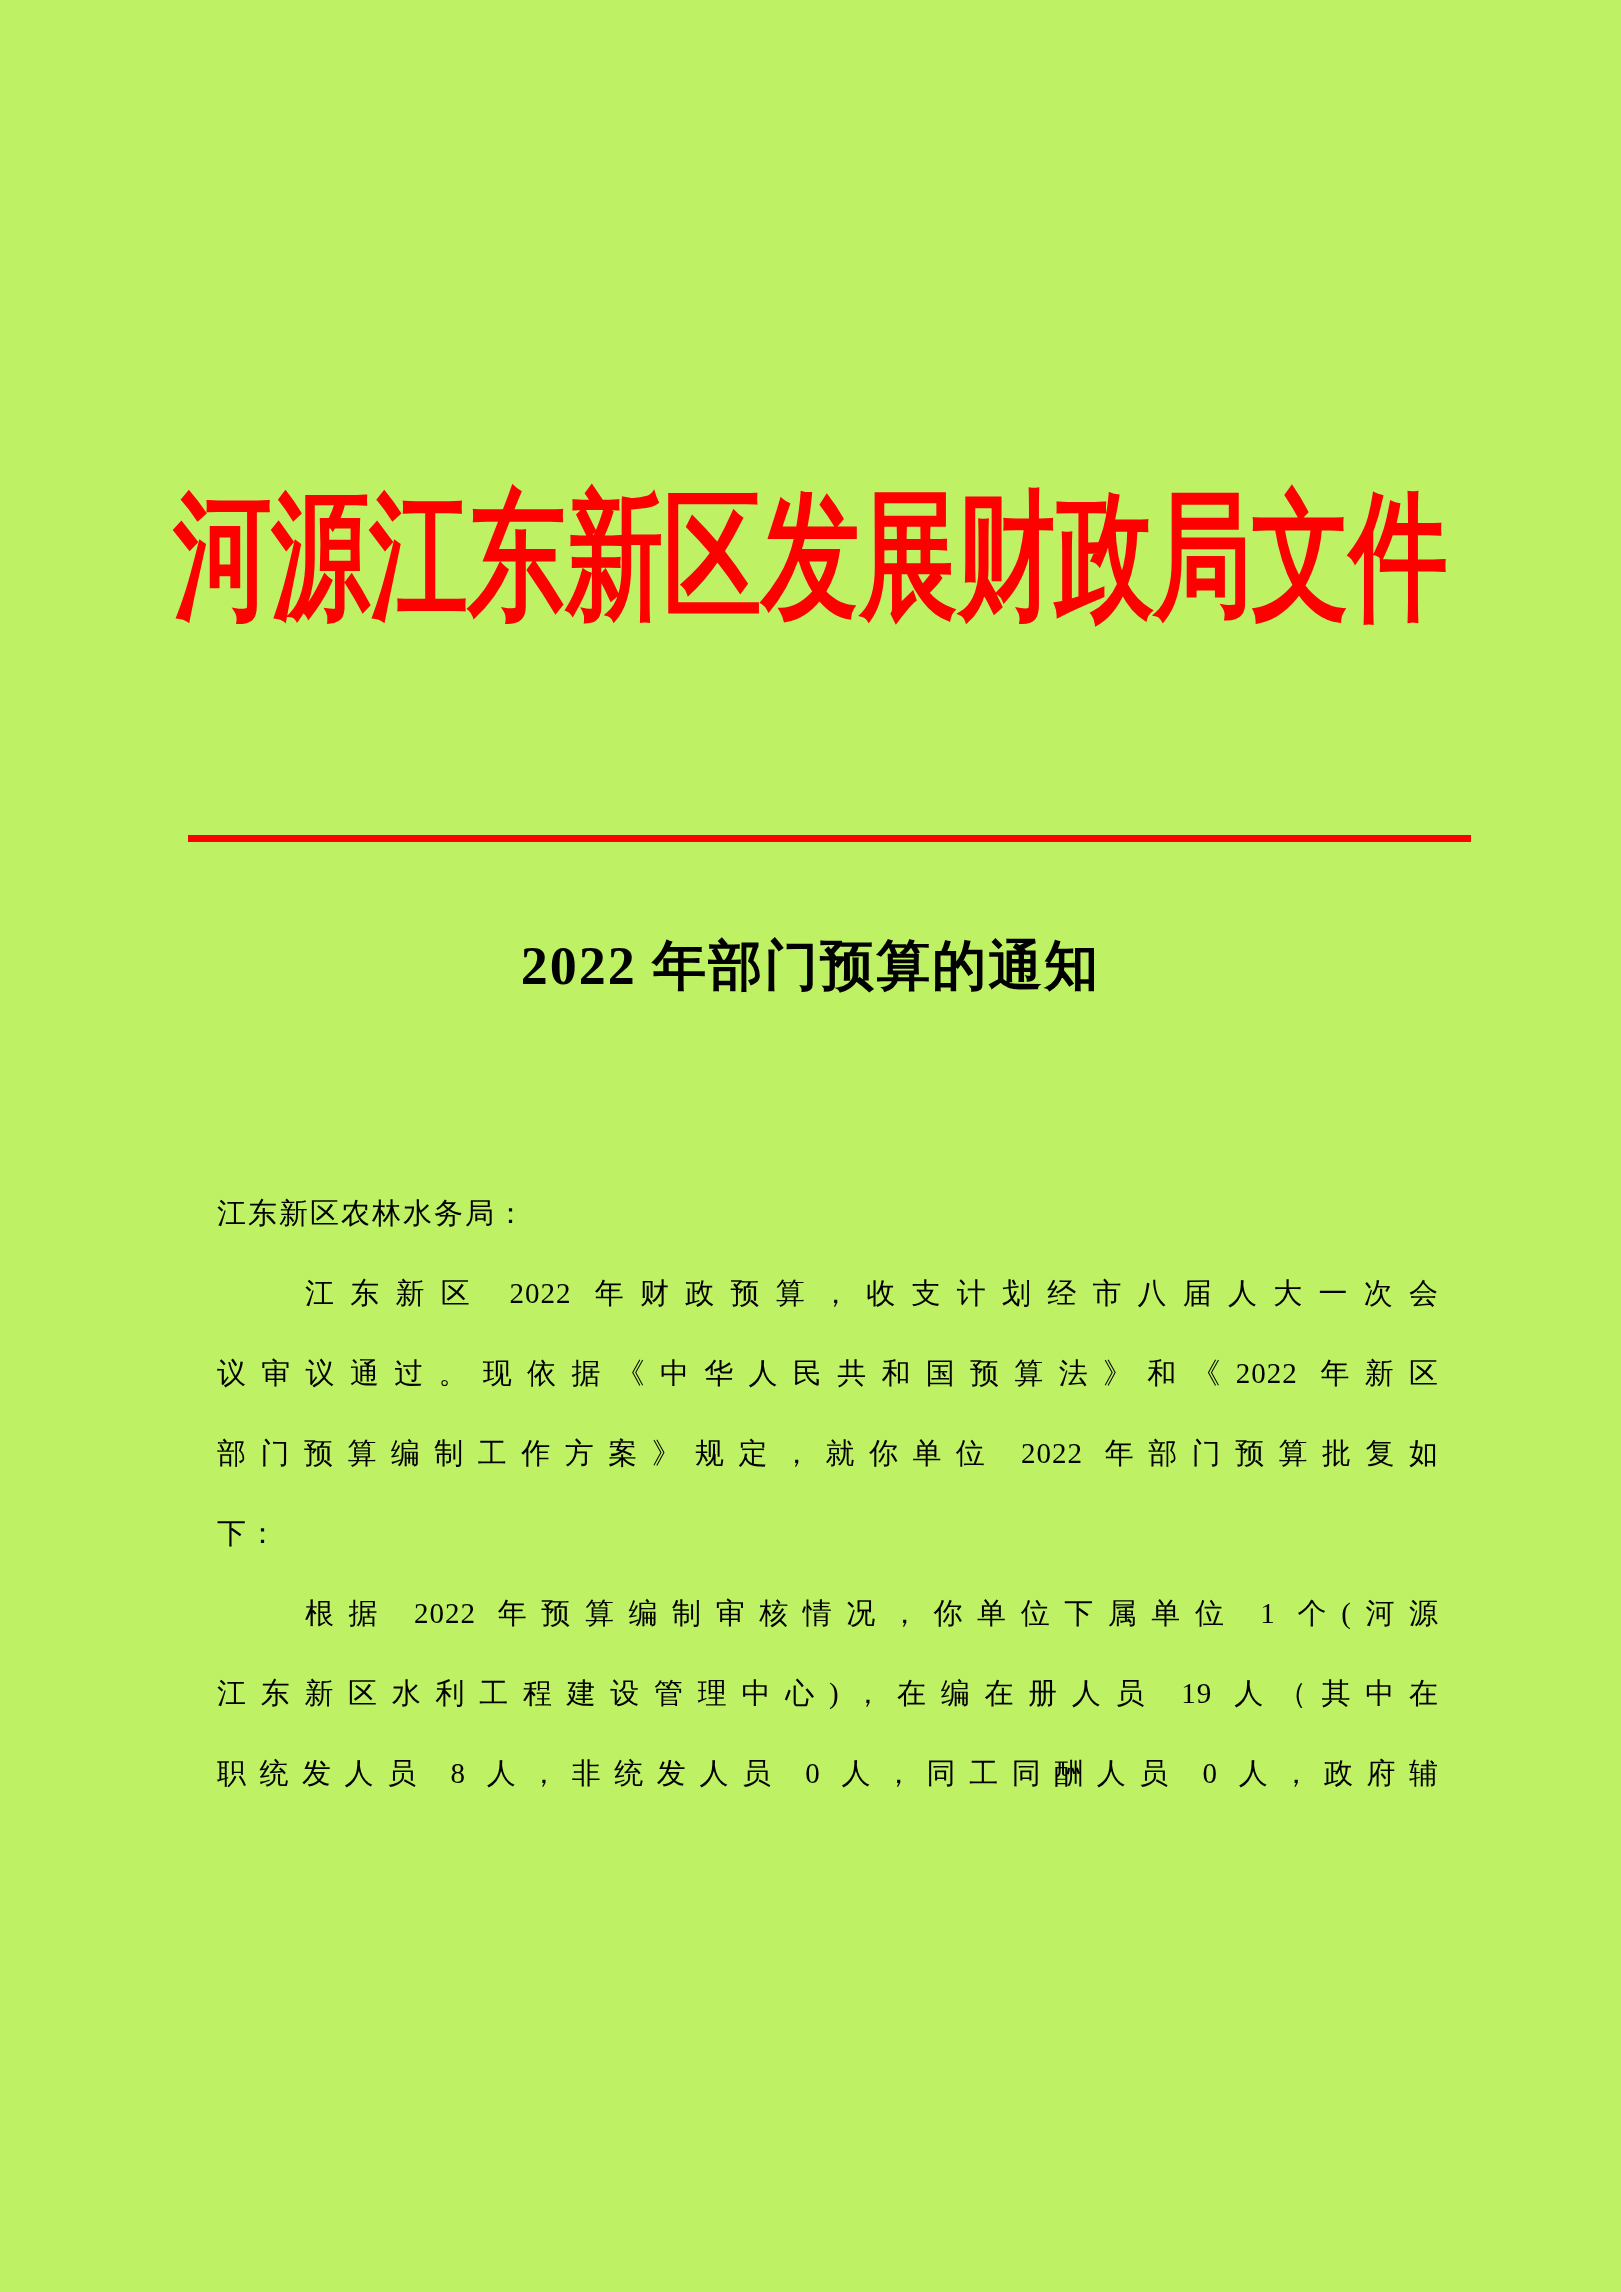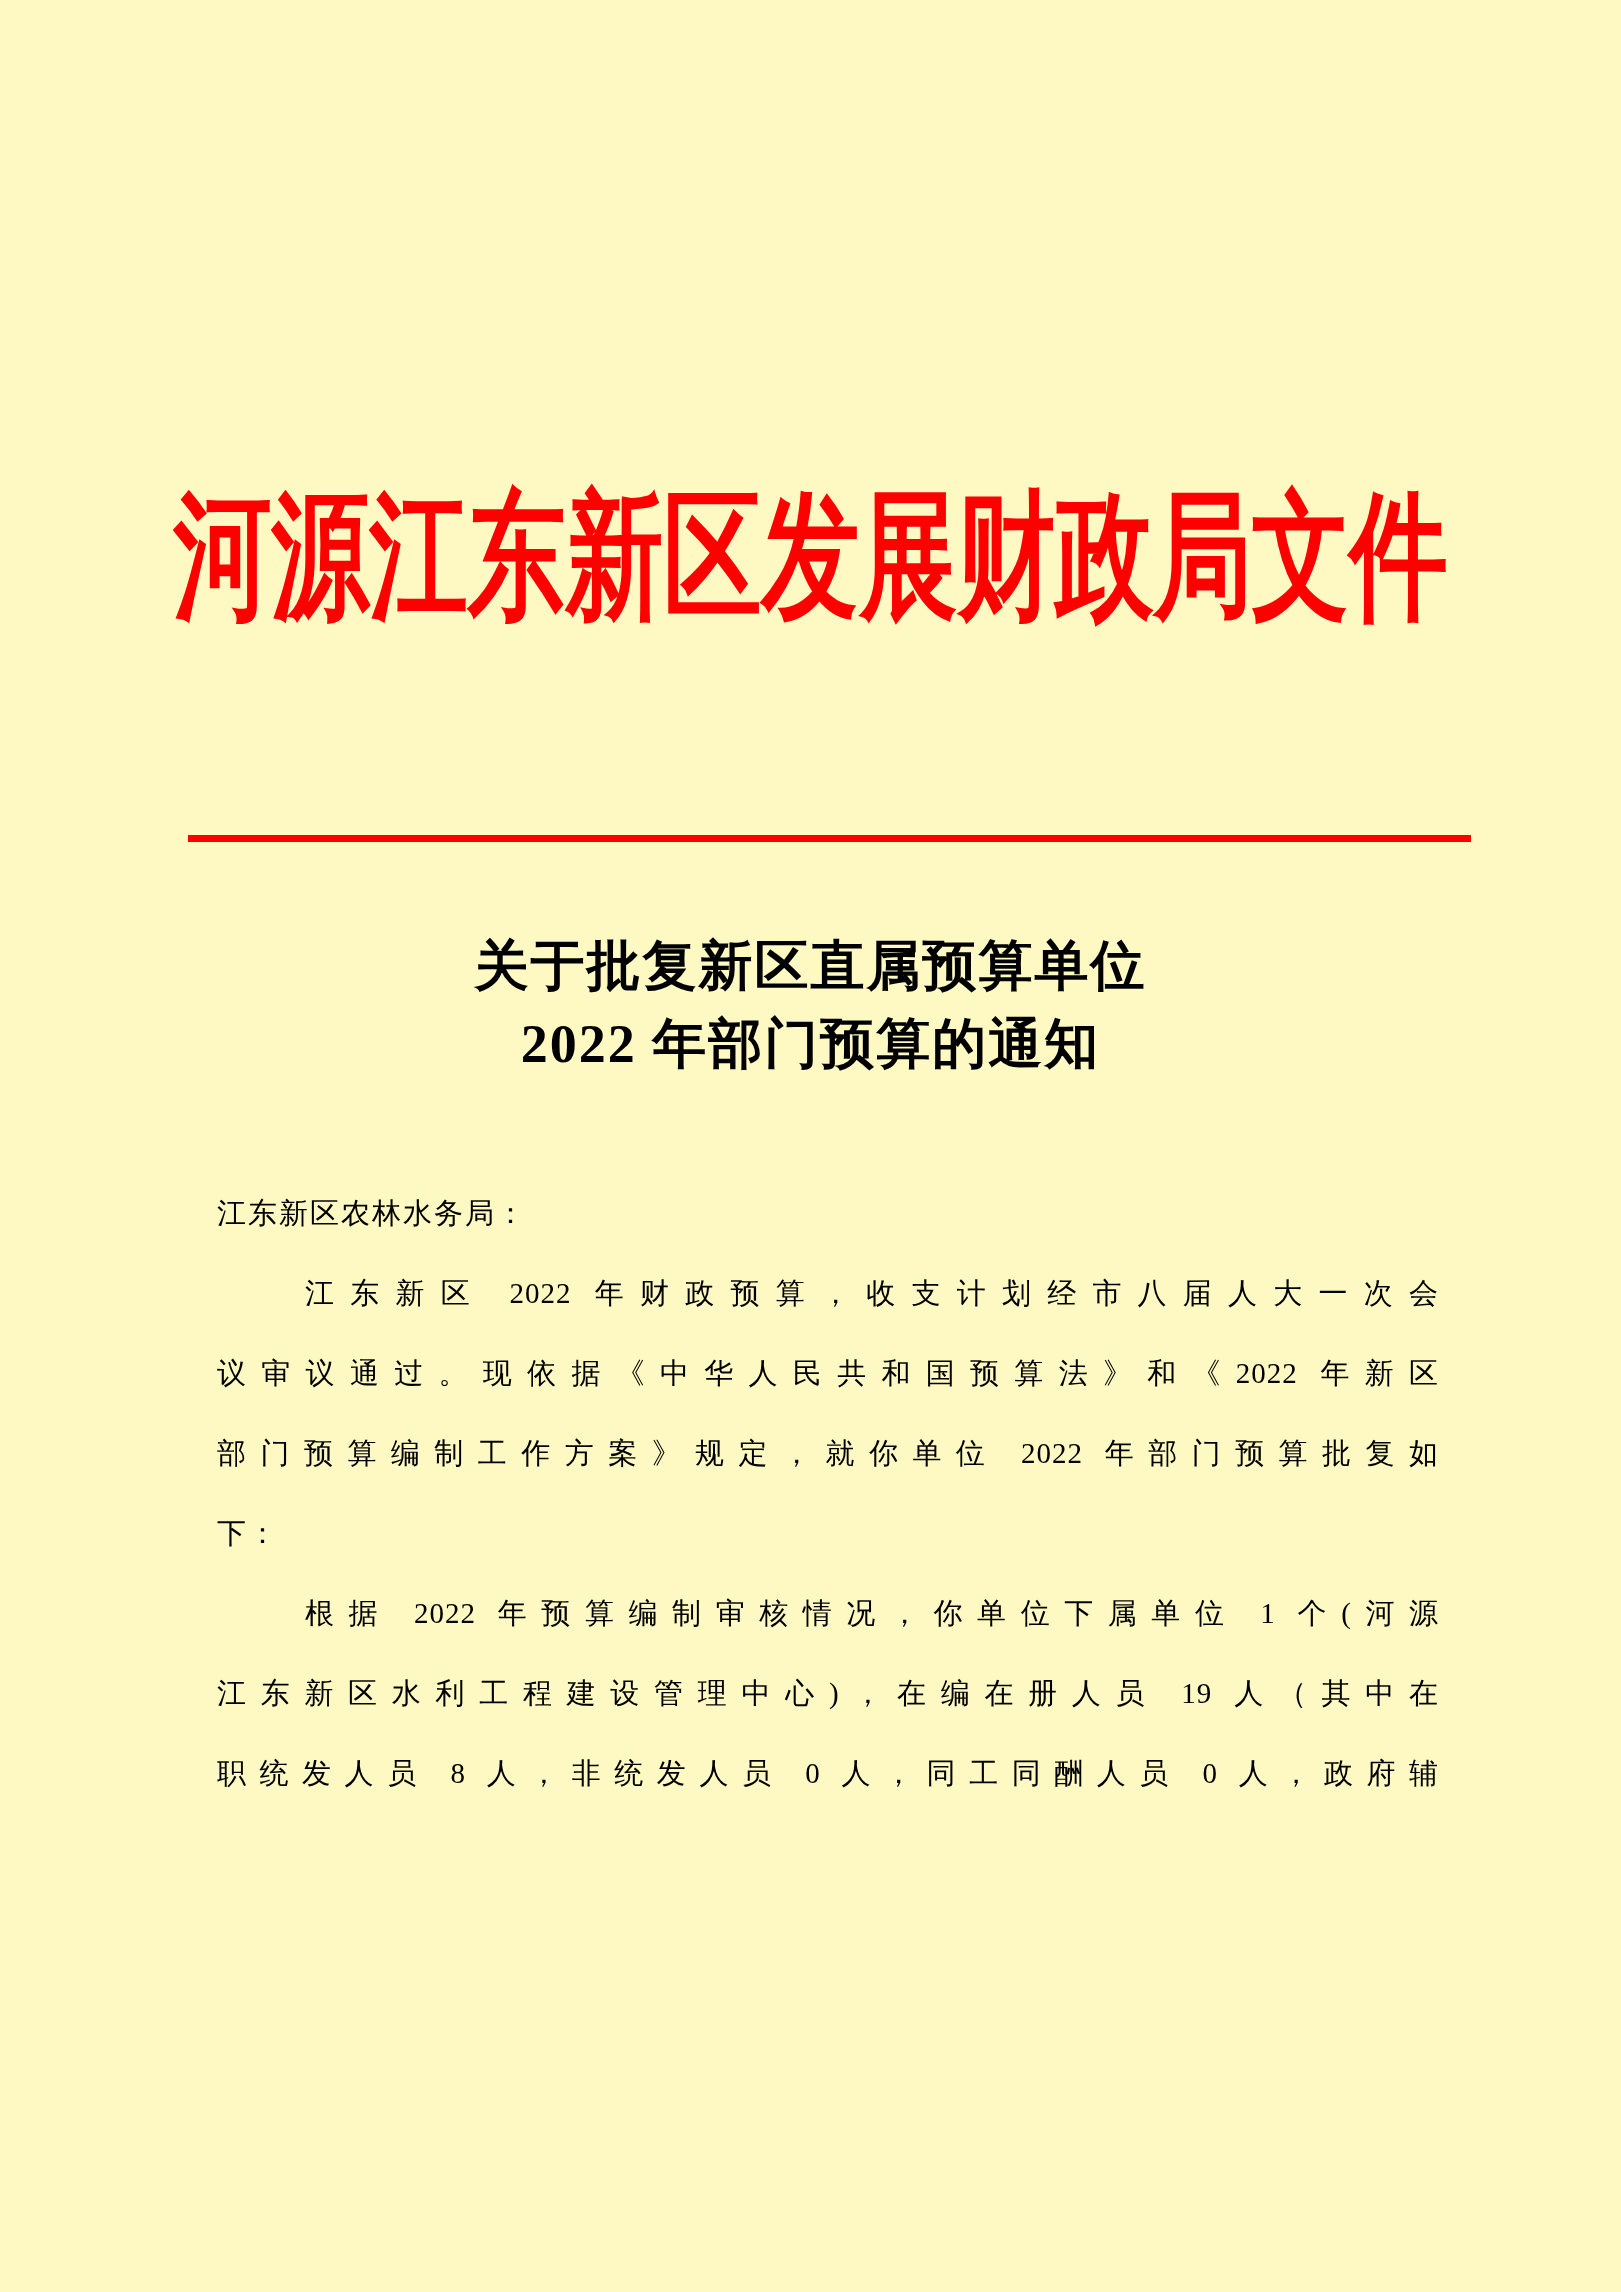--- a/index.html
+++ b/index.html
@@ -6,21 +6,21 @@
   html, body { background: #ffffff; }
   body {
     width: 1621px; height: 2293px;
     position: relative;
     font-family: "Liberation Serif", "DejaVu Serif", serif;
     color: #000;
     overflow: hidden;
   }
   .page {
     position: absolute; inset: 0;
-    background: #fef9c3;
+    background: #bef264;
   }
   
   .banner {
     position: absolute;
     top: 473px; left: 0; width: 100%; height: 167px;
     display: flex; align-items: center; justify-content: center;
   }
   .banner-text {
     font-family: "Liberation Serif", "DejaVu Serif", serif;
     font-weight: bold;
@@ -91,21 +91,20 @@
 <div class="page">
 
   <div class="banner">
     <span class="banner-text">河源江东新区发展财政局文件</span>
   </div>
 
 
   <div class="red-rule"></div>
 
   <div class="doc-title">
-    <div>关于批复新区直属预算单位</div>
     <div>2022 年部门预算的通知</div>
   </div>
 
   <div class="body-block">
       <div class="body-line">江东新区农林水务局：</div>
       <div class="body-line justify indent">江东新区 2022 年财政预算，收支计划经市八届人大一次会</div>
       <div class="body-line justify">议审议通过。现依据《中华人民共和国预算法》和《2022 年新区</div>
       <div class="body-line justify">部门预算编制工作方案》规定，就你单位 2022 年部门预算批复如</div>
       <div class="body-line">下：</div>
       <div class="body-line justify indent">根据 2022 年预算编制审核情况，你单位下属单位 1 个(河源</div>

